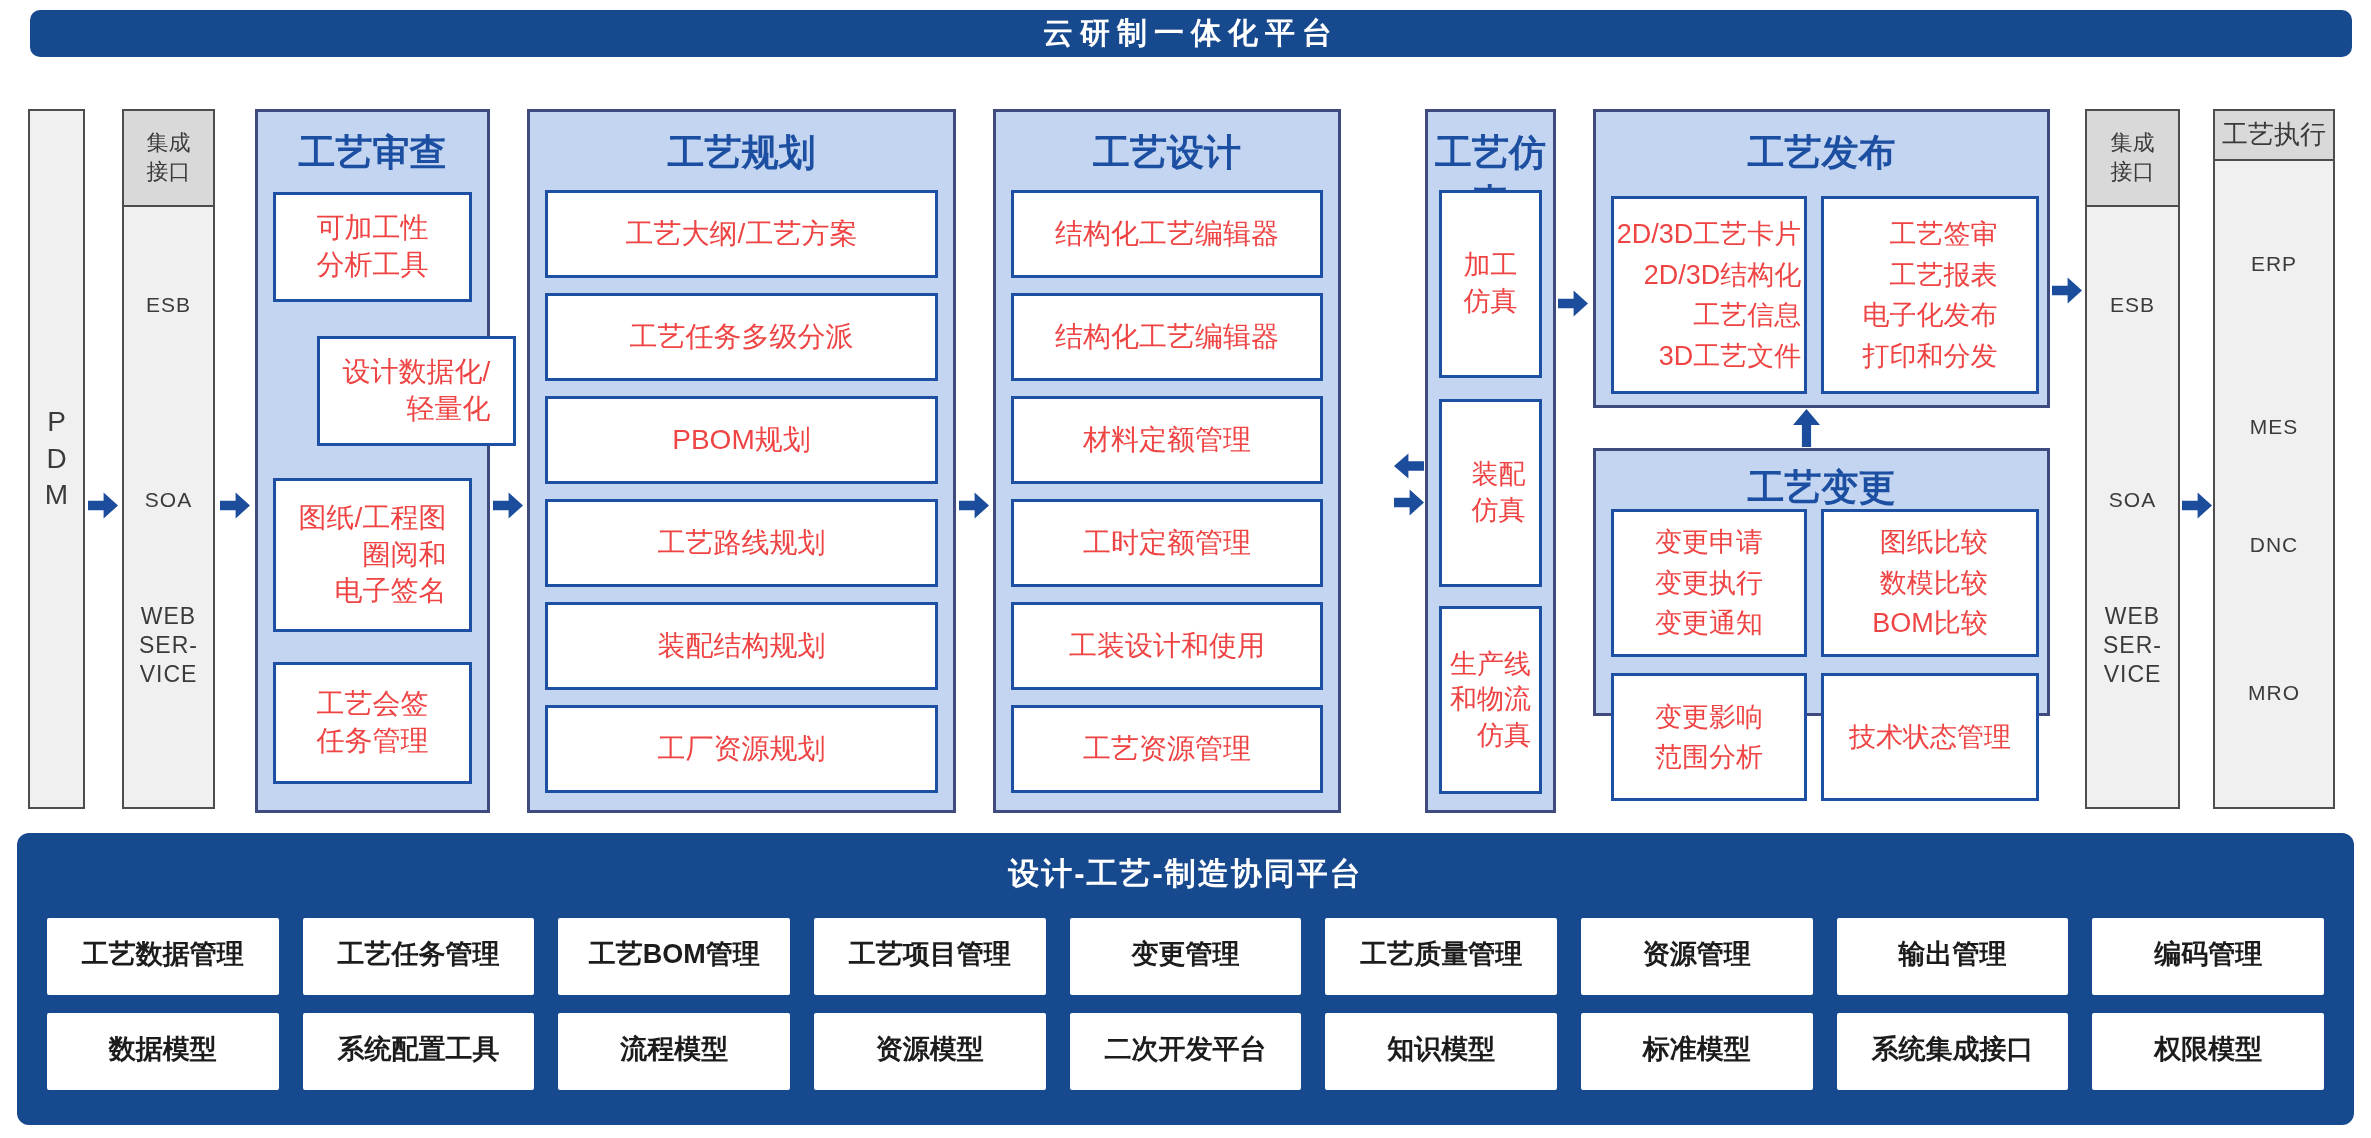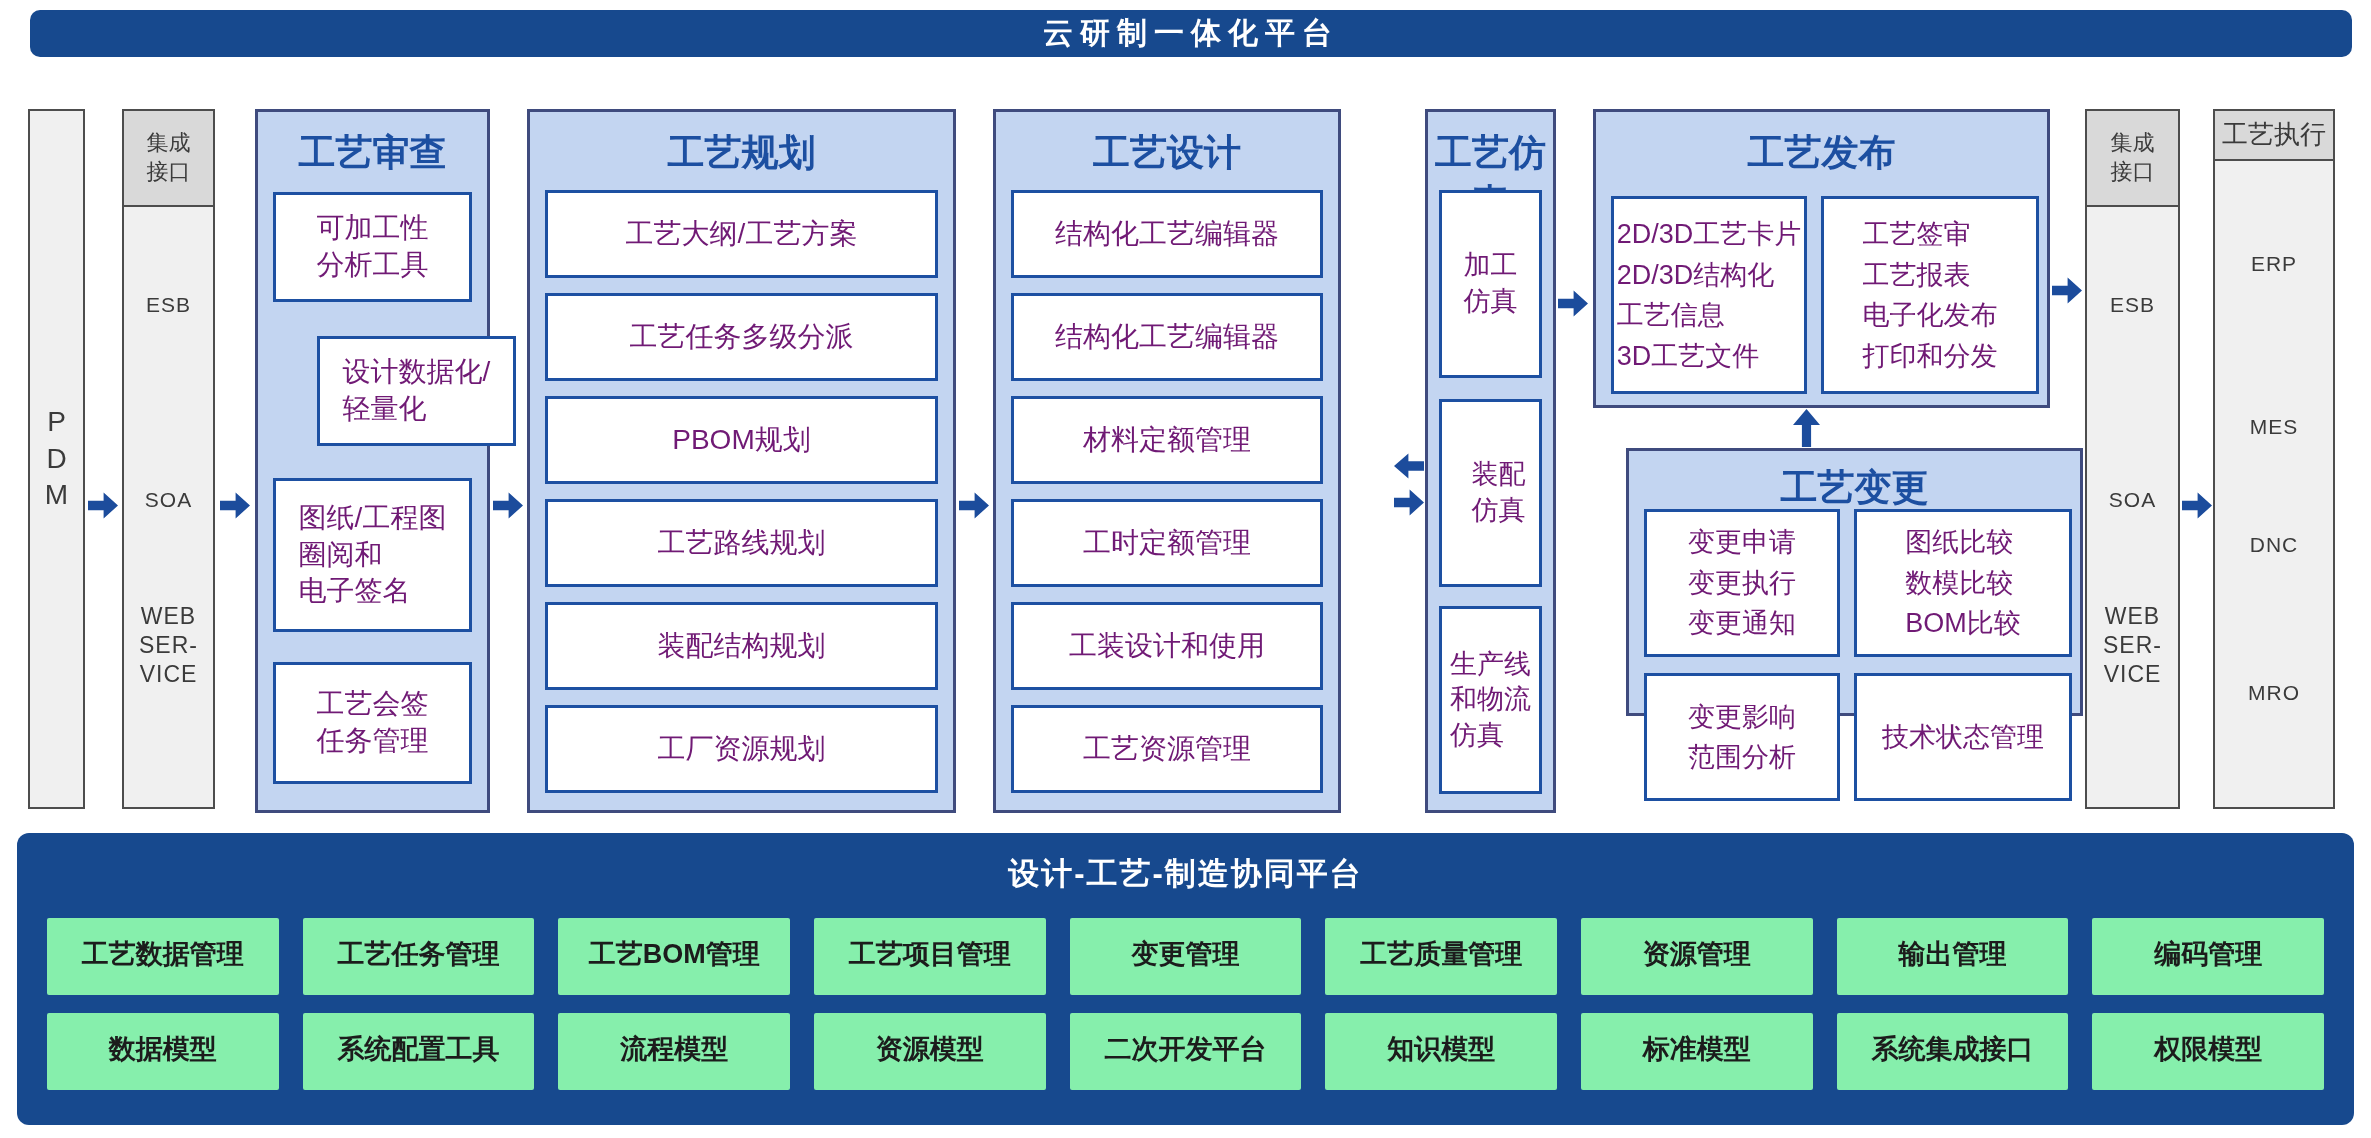--- a/index.html
+++ b/index.html
@@ -9,48 +9,48 @@
   
   .banner{position:absolute;background:#17498e;color:#ffffff;font-weight:bold;}
   #top-banner{left:30px;top:10px;width:2322px;height:47px;border-radius:10px;
               display:flex;align-items:center;justify-content:center;
               font-size:30px;letter-spacing:7px;}
   #bottom-banner{left:17px;top:833px;width:2337px;height:292px;border-radius:12px;}
   #bottom-title{position:absolute;left:0;right:0;top:20px;text-align:center;
                 font-size:31px;font-weight:bold;letter-spacing:2px;color:#fff;}
   .b-row{position:absolute;left:30px;right:30px;height:77px;display:flex;gap:24px;}
   #b-row1{top:85px;} #b-row2{top:180px;}
-  .b-box{flex:1;background:#86efac;display:flex;align-items:center;justify-content:center;
+  .b-box{flex:1;background:#ffffff;display:flex;align-items:center;justify-content:center;
          font-size:27px;color:#1c1c1c;padding-bottom:6px;border-radius:2px;}
 
   
   .col{position:absolute;background:#c3d5f1;border:3px solid #3f4b7e;box-sizing:border-box;}
   .col-h{position:absolute;left:0;right:0;top:16px;text-align:center;
          font-size:37px;font-weight:bold;color:#1c4fa1;white-space:pre-line;}
   .wbox{position:absolute;background:#ffffff;border:3px solid #1d50a2;box-sizing:border-box;
-        display:flex;align-items:center;justify-content:center;text-align:left;
-        font-size:28px;color:#701a75;line-height:1.32;white-space:pre-line;}
+        display:flex;align-items:center;justify-content:center;text-align:right;
+        font-size:28px;color:#ef4444;line-height:1.32;white-space:pre-line;}
 
   #col-review{left:255px;top:109px;width:235px;height:704px;}
   #col-review .wbox{left:15px;width:199px;}
   #rev-b1{top:80px;height:110px;} #rev-b2{top:224px;height:110px;margin-left:44px;}
   #rev-b3{top:366px;height:154px;} #rev-b4{top:550px;height:122px;}
 
   #col-plan{left:527px;top:109px;width:429px;height:704px;}
   #col-design{left:993px;top:109px;width:348px;height:704px;}
   .grid6 .wbox{left:15px;right:15px;height:88px;}
   .g1{top:78px;} .g2{top:181px;} .g3{top:284px;}
   .g4{top:387px;} .g5{top:490px;} .g6{top:593px;}
 
   #col-sim{left:1425px;top:109px;width:131px;height:704px;}
   #col-sim .wbox{left:11px;right:11px;height:188px;font-size:27px;}
   #sim-b1{top:78px;} #sim-b2{top:287px;padding-left:16px;} #sim-b3{top:494px;}
 
   #col-publish{left:1593px;top:109px;width:457px;height:299px;}
-  #col-change{left:1593px;top:448px;width:457px;height:268px;margin-left:33px;}
+  #col-change{left:1593px;top:448px;width:457px;height:268px;}
   #col-change .col-h{top:12px;}
   .pair-l{left:15px;width:196px;} .pair-r{left:225px;width:218px;}
   #pub-left,#pub-right{top:84px;height:198px;font-size:27px;line-height:1.5;}
   #chg-tl,#chg-tr{top:58px;height:148px;font-size:27px;line-height:1.5;}
   #chg-bl,#chg-br{top:222px;height:128px;font-size:27px;line-height:1.5;}
 
   
   .gcol{position:absolute;background:#f0f0f0;border:2px solid #4d4d4d;box-sizing:border-box;color:#3b3b3b;}
   .ghead{position:absolute;left:0;right:0;top:0;background:#d9d9d9;border-bottom:2px solid #4d4d4d;
          display:flex;align-items:center;justify-content:center;text-align:center;

